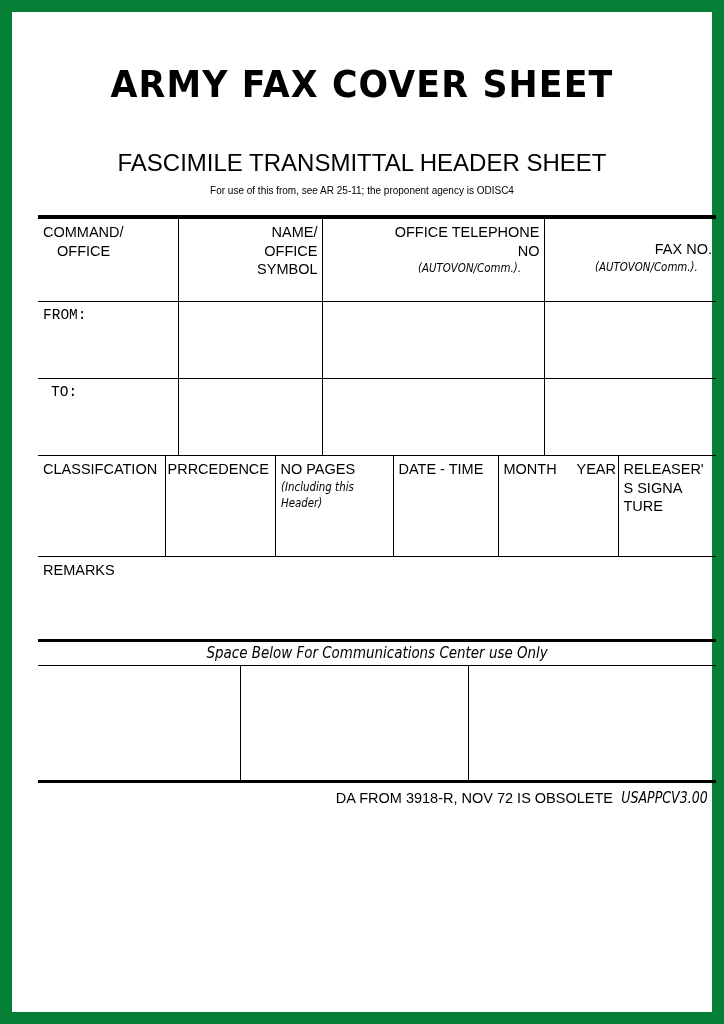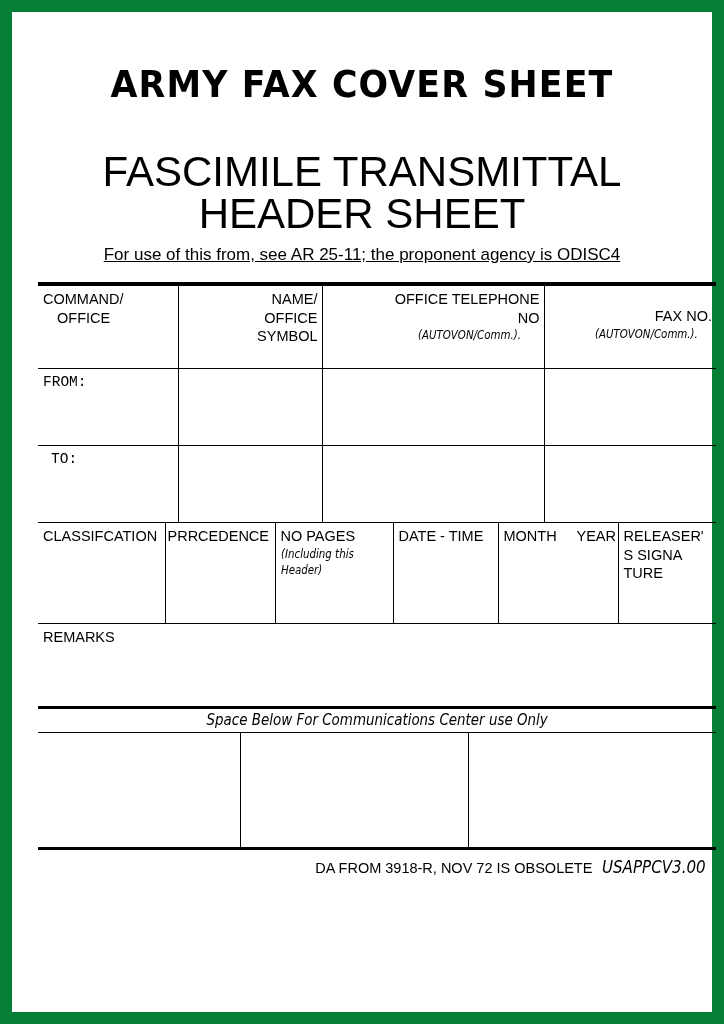--- a/index.html
+++ b/index.html
@@ -42,33 +42,32 @@
     letter-spacing: 1.2px;
     margin-top: 34px;
     line-height: 1;
     transform: scaleX(0.94);
   }
 
   .title-sub {
     text-align: center;
     font-family: "Liberation Sans", sans-serif;
     font-weight: normal;
-    font-size: 42px;
+    font-size: 24px;
     margin-top: 48px;
     line-height: 1;
     letter-spacing: 0px;
   }
 
   .title-note {
     text-align: center;
     font-family: "Liberation Sans", sans-serif;
-    font-size: 17px;
+    font-size: 10px;
     margin-top: 11px;
     line-height: 1;
-    text-decoration: underline;
   }
 
   
   .form-wrap {
     margin: 8px 6px 0 6px;
     padding: 0 0 0 0;
   }
 
   table.form {
     width: 678px;
@@ -148,21 +147,21 @@
     display: flex;
     align-items: baseline;
     font-family: "Liberation Sans", sans-serif;
     font-size: 14.5px;
   }
   .f-left { font-weight: bold; width: 240px; }
   .f-mid  { flex: 1; text-align: right; }
   .f-right {
     font-style: italic;
     font-family: "DejaVu Sans", sans-serif;
-    font-size: 18px;
+    font-size: 15px;
     white-space: nowrap;
   }
   .f-right span { display: inline-block; transform: scaleX(0.84); }
 
   .nowrapish { white-space: nowrap; }
 </style>
 </head>
 <body>
 
 <div id="page" style="border-color: rgb(6, 128, 54);">

